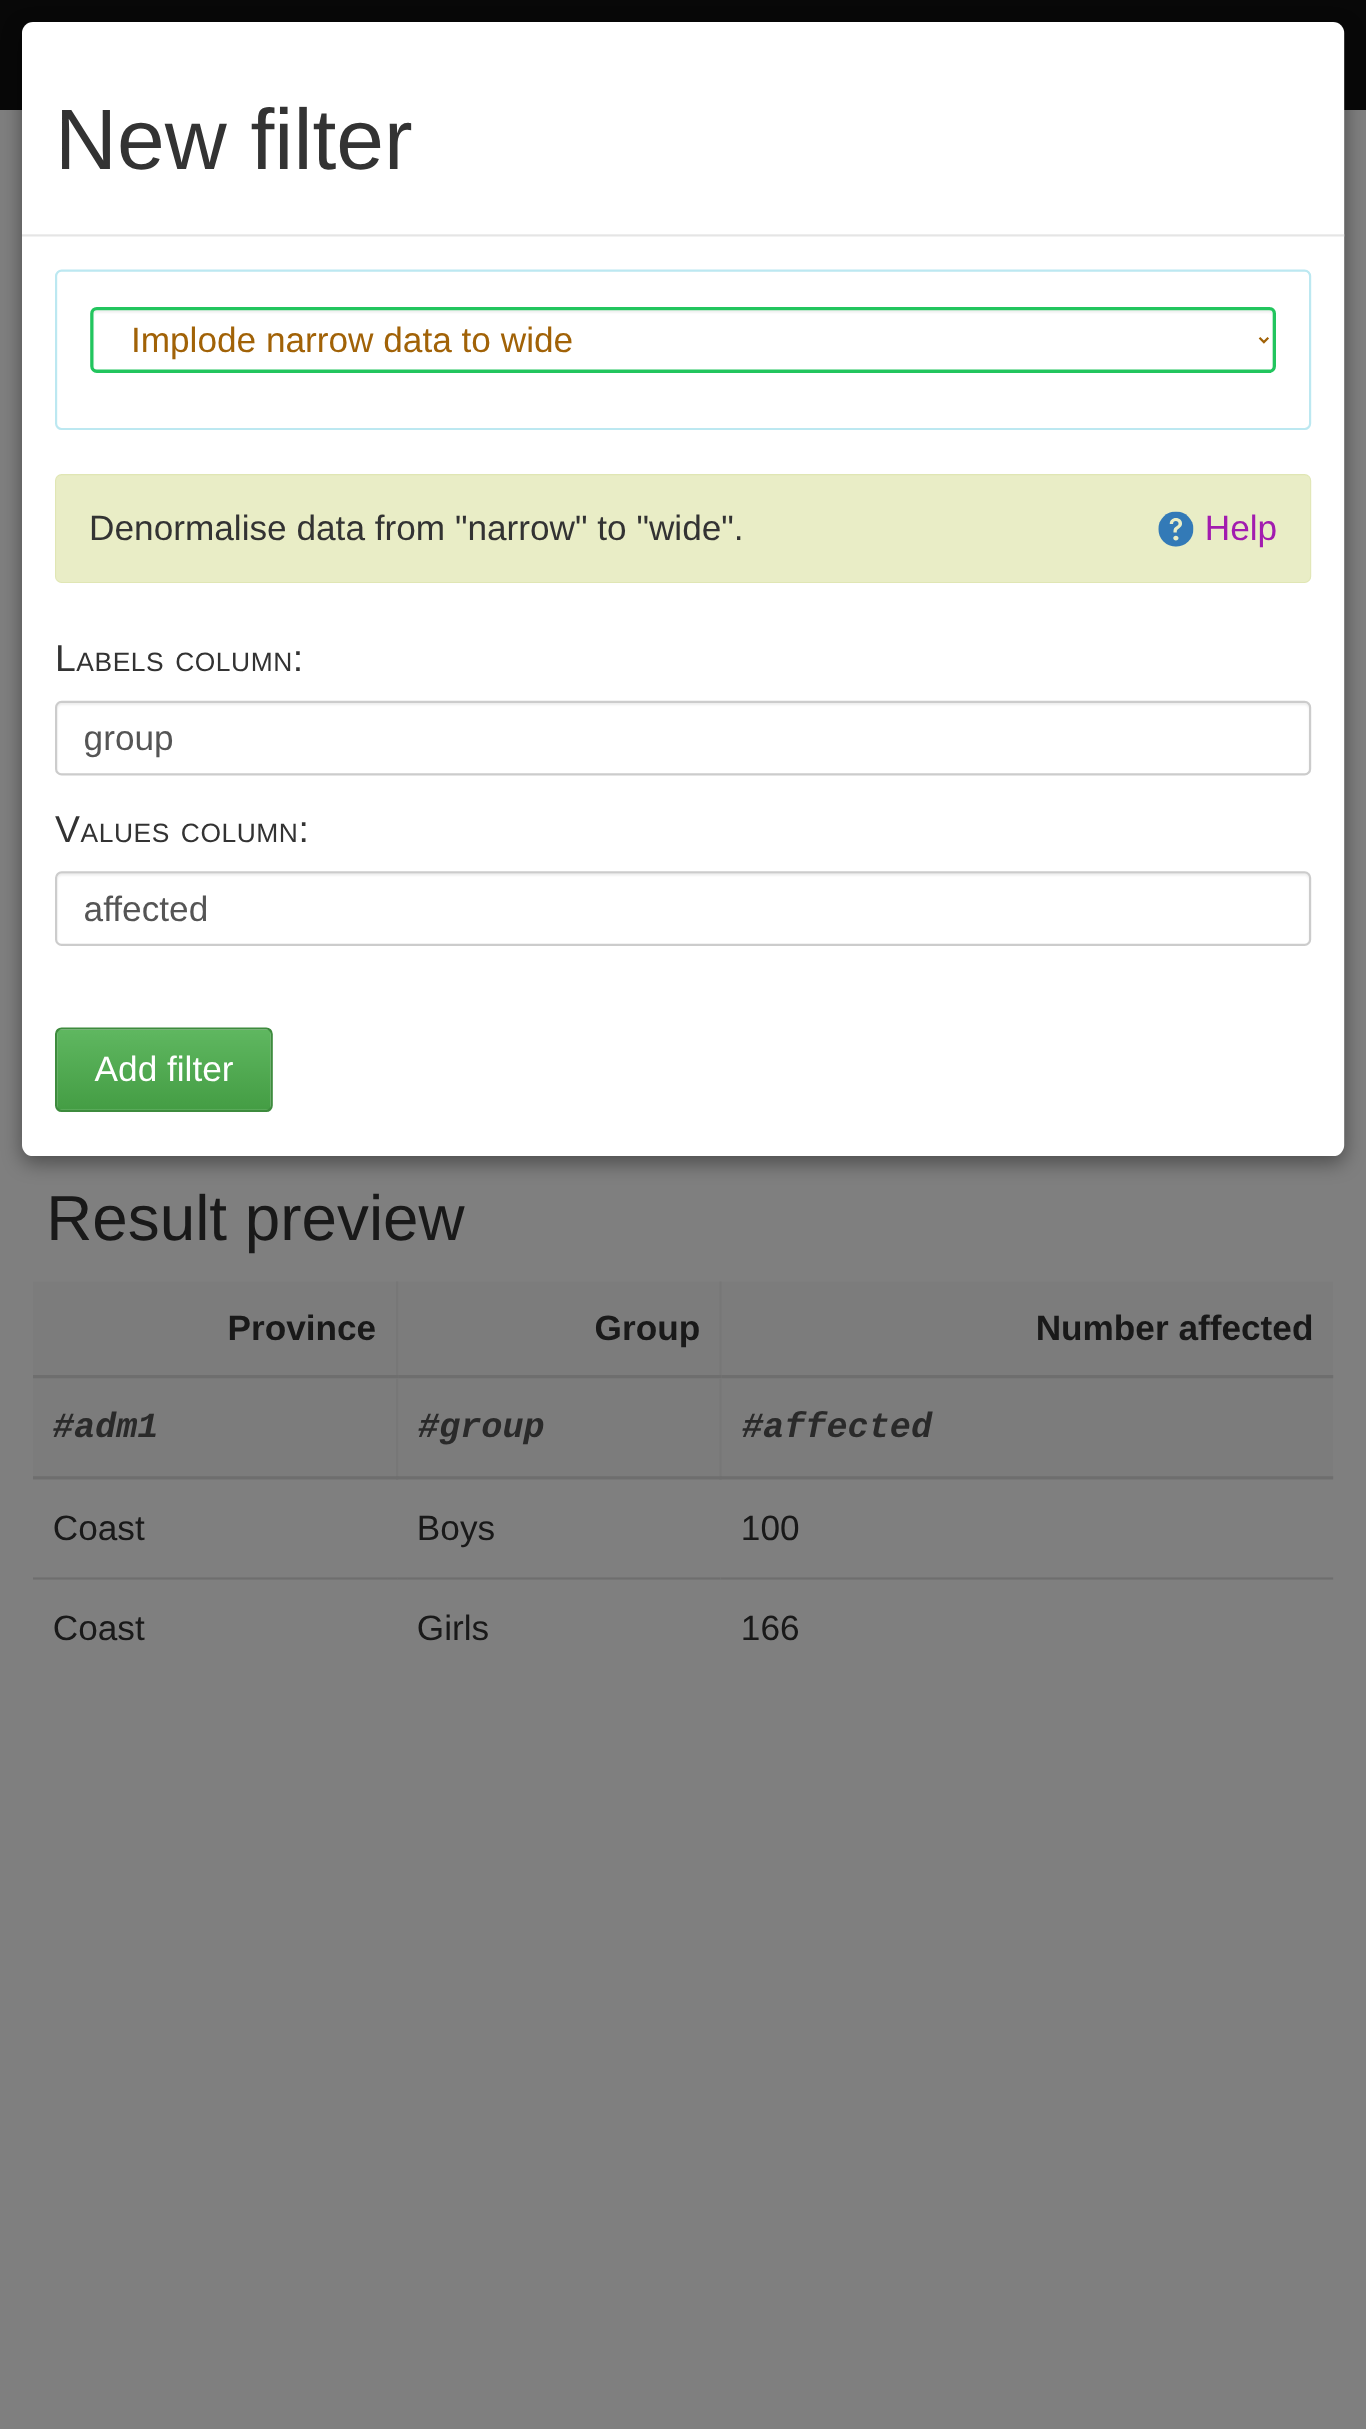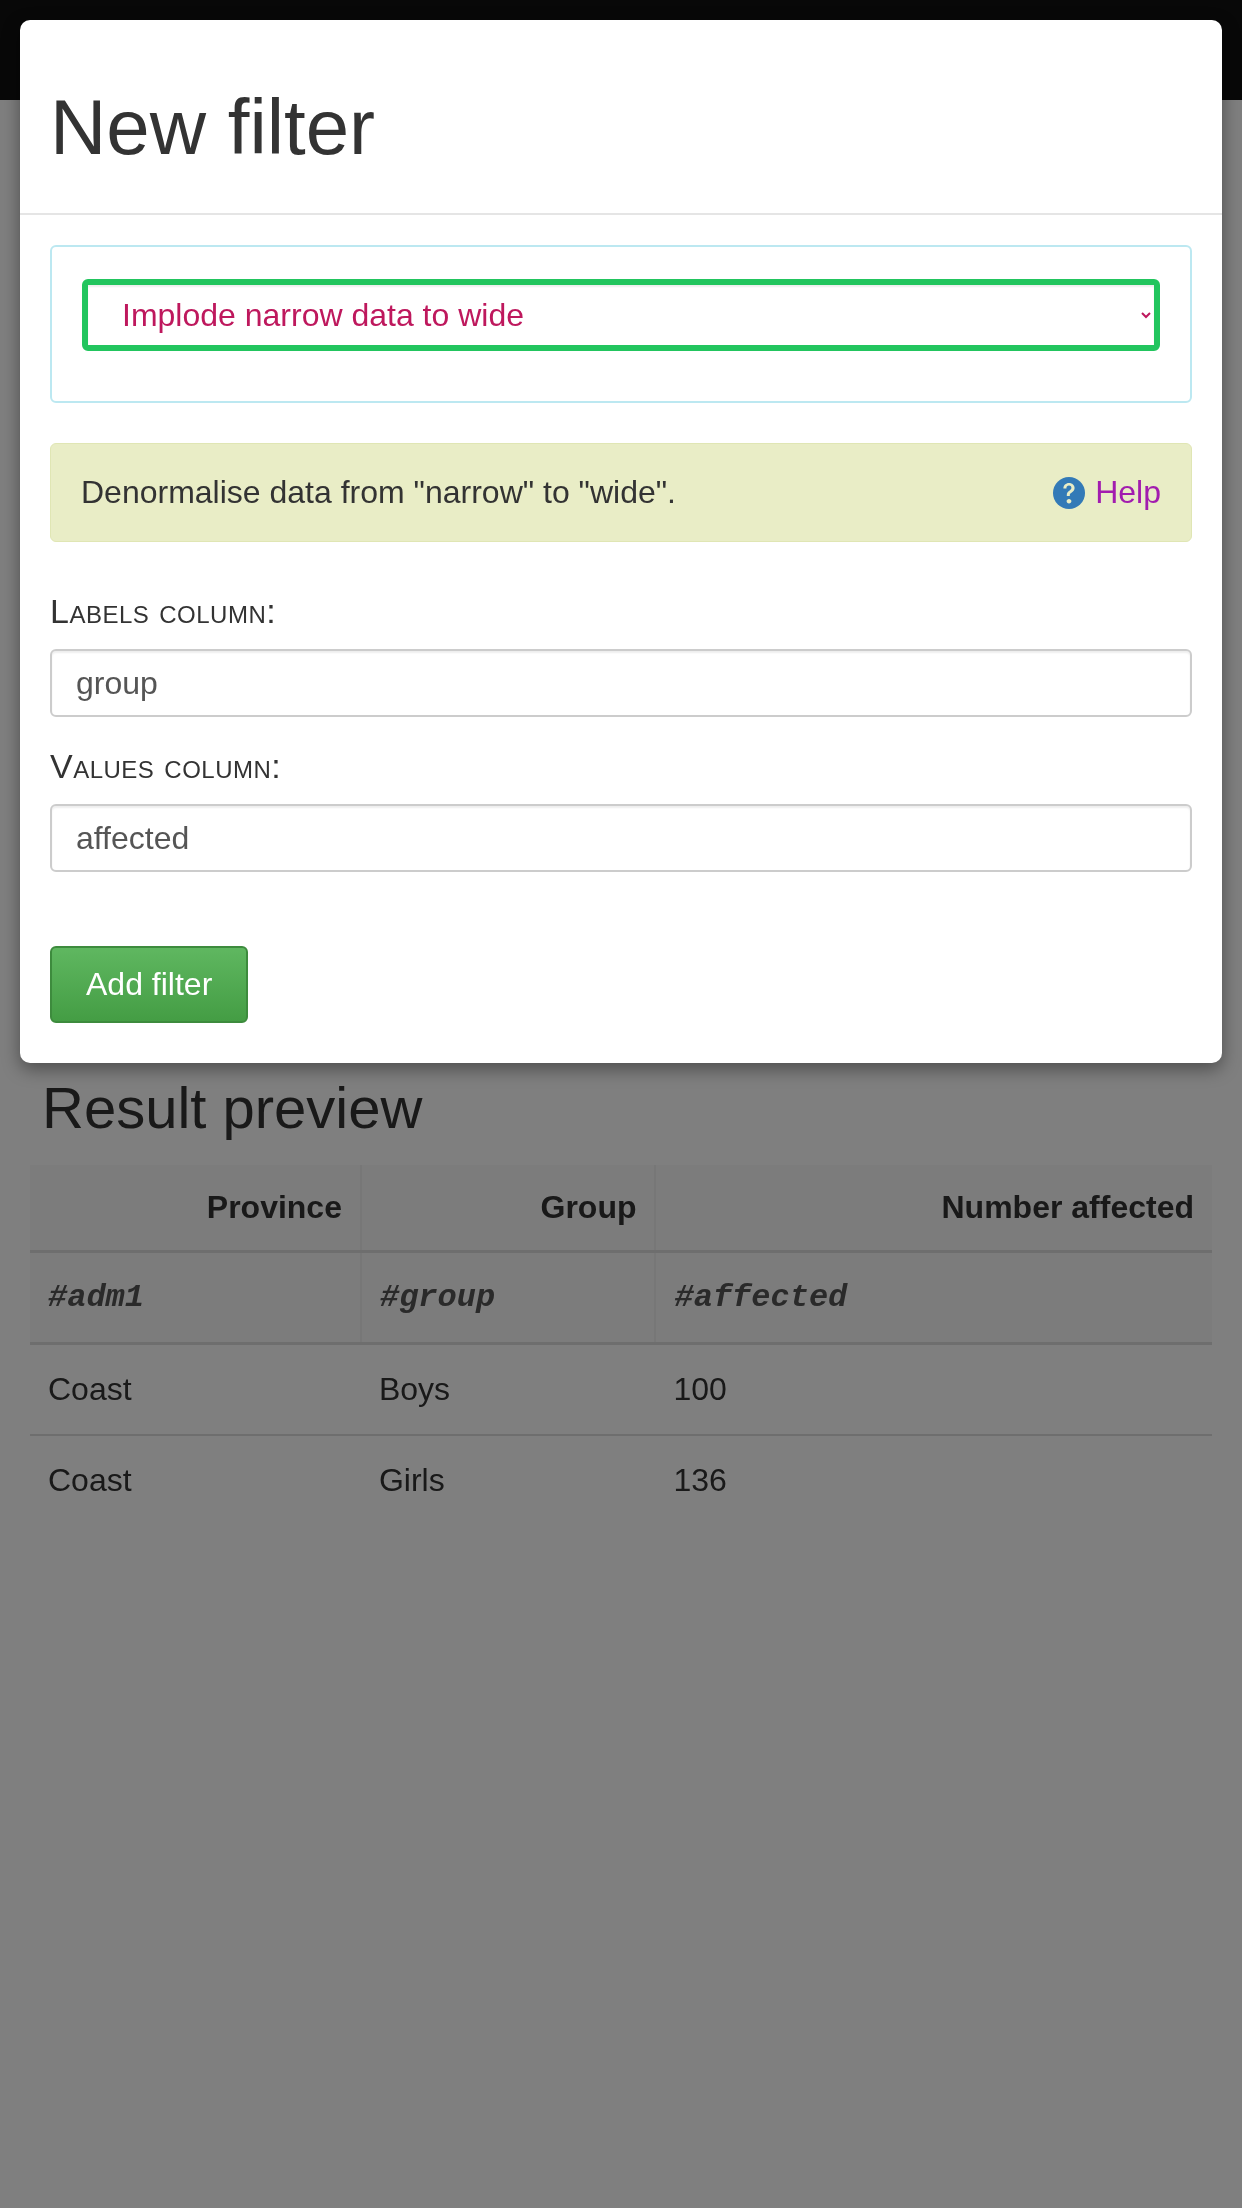--- a/index.html
+++ b/index.html
@@ -108,26 +108,26 @@
       font-variant: small-caps;
       letter-spacing: 0.5px;
       color: #333;
       margin-bottom: 26px;
     }
     .select-wrap {
       width: 100%;
     }
     .form-select {
       width: 100%;
-      height: 72px;
-      font-size: 32px;
-      color: #be185d;
+      height: 60px;
+      font-size: 32px;
+      color: #a16207;
       padding: 0 30px;
       background: #fff;
-      border: 6px solid #22c55e;
+      border: 3px solid #22c55e;
       border-radius: 6px;
       box-shadow: inset 0 2px 2px rgba(0,0,0,.07);
       appearance: menulist;
     }
     .info-alert {
       background: #e9edc6;
       border: 1px solid #e0e6b4;
       border-radius: 6px;
       padding: 30px 30px;
       margin-bottom: 50px;
@@ -211,21 +211,21 @@
         <td>#affected</td>
       </tr>
       <tr>
         <td>Coast</td>
         <td>Boys</td>
         <td>100</td>
       </tr>
       <tr>
         <td>Coast</td>
         <td>Girls</td>
-        <td>136</td>
+        <td>166</td>
       </tr>
     </tbody>
   </table>
 </div>
 
 <div class="backdrop"></div>
 
 <div class="modal">
   <div class="modal-header">
     <h1 class="modal-title">New filter</h1>

